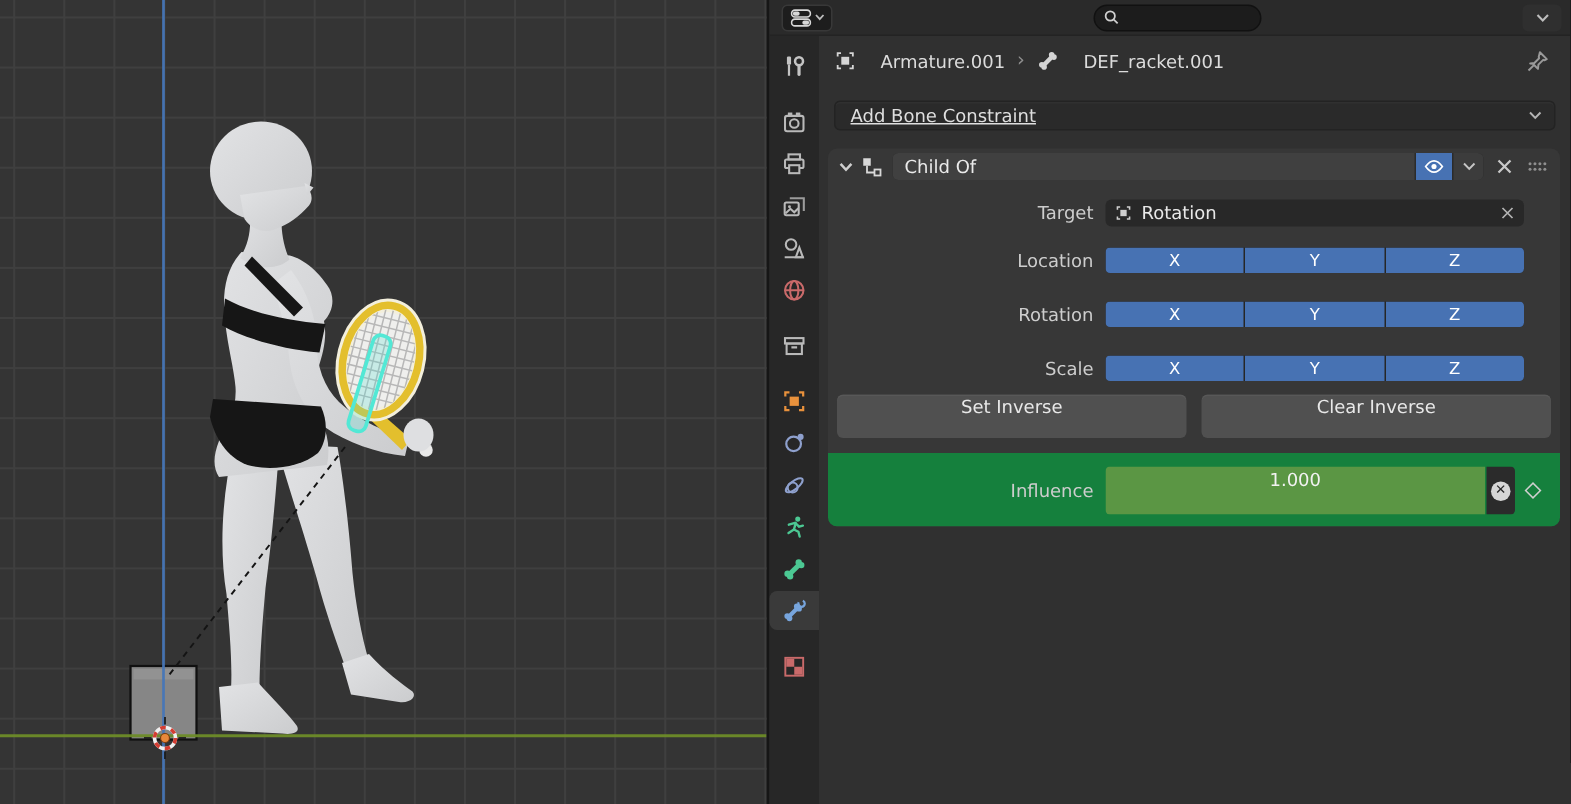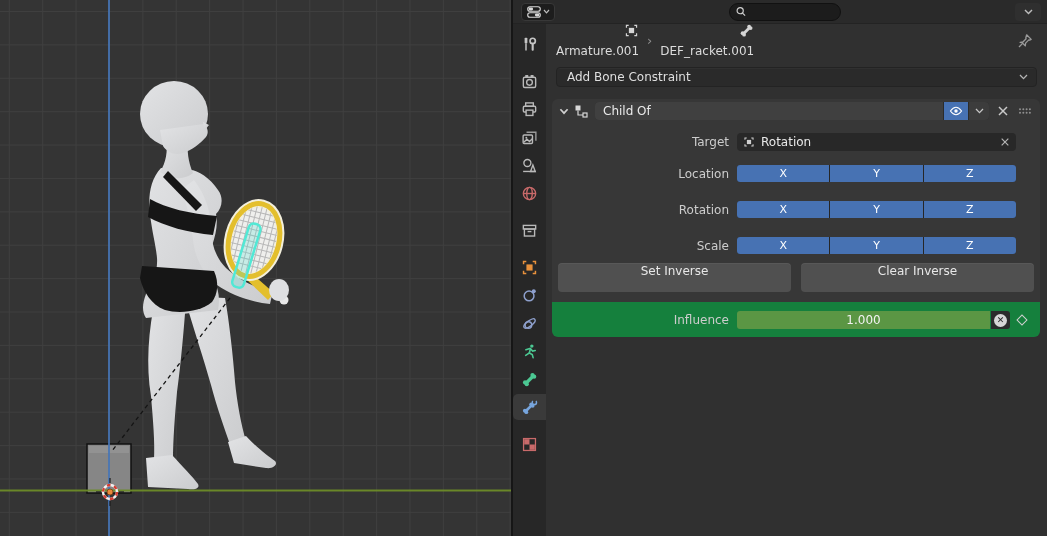--- a/index.html
+++ b/index.html
@@ -31,31 +31,31 @@
   .props-body { flex:1; display:flex; min-height:0; }
   .tabstrip { width:33px; background:#272727; padding-top:7px; display:flex; flex-direction:column; align-items:stretch; }
   .tab { height:26px; margin-bottom:2px; display:flex; align-items:center; justify-content:center; cursor:pointer; }
   .tab.gap { margin-top:9px; }
   .tab.active { background:#3a3a3a; border-radius:5px 0 0 5px; }
   .tab svg { width:17px; height:17px; }
 
   .content { flex:1; background:#303030; display:flex; flex-direction:column; min-width:0; }
 
   .breadcrumb-bar { height:33px; display:flex; align-items:center; padding:0 14px 0 10px; }
-  .bc-item { display:flex; align-items:flex-end; gap:6px;flex-direction:column; }
+  .bc-item { display:flex; align-items:flex-end; gap:16px; }
   .bc-sep { color:#8f8f8f; margin:0 8px; font-size:13px; }
   .bc-label { color:#dcdcdc; }
   .bc-spacer { flex:1; }
 
   .add-constraint {
     margin:10px 10px 0 10px; height:20px; background:#2a2a2a; border:1px solid #232323;
     border-radius:4px; display:flex; align-items:center; padding:0 8px 0 10px; cursor:pointer;
     box-shadow:inset 0 1px 0 rgba(255,255,255,0.03);
   }
-  .add-constraint .lbl { flex:1; color:#dfdfdf; }
+  .add-constraint .lbl { flex:1; color:#dfdfdf;text-decoration:underline; }
 
   .panel { margin:12px 7px 0 6px; background:#373737; border-radius:6px; overflow:hidden; }
   .panel-header { height:24px; display:flex; align-items:center; padding:0 8px 0 6px; }
   .exp-chevron { width:12px; height:12px; margin-right:2px; }
   .name-group { flex:1; display:flex; align-items:center; height:18px; margin-left:6px; background:#2b2b2b; border-radius:4px; overflow:hidden; gap:1px; }
   .name-field { flex:1; height:18px; background:#404040; color:#eaeaea; line-height:18px; padding-left:8px; }
   .eye-btn { width:24px; height:18px; background:#4772b3; display:flex; align-items:center; justify-content:center; cursor:pointer; }
   .hdr-chev-btn { width:20px; height:18px; background:#3c3c3c; display:flex; align-items:center; justify-content:center; cursor:pointer; }
   .close-x { margin-left:8px; cursor:pointer; display:flex; }
   .grip { margin-left:9px; display:flex; cursor:grab; }
@@ -67,21 +67,21 @@
   .field .f-x { margin-left:auto; display:flex; cursor:pointer; }
 
   .xyz { flex:1; display:flex; gap:1px; background:#262626; border-radius:3px; overflow:hidden; height:17px; }
   .xyz .ax { flex:1; background:#4772b3; color:#fff; font-size:11px; text-align:center; line-height:17px; cursor:pointer; }
 
   .btn-row { display:flex; gap:10px; padding:0 6px; }
   .gray-btn { flex:1; height:29px; background:#505050; border-radius:4px; color:#e8e8e8; text-align:center; line-height:17px; cursor:pointer; box-shadow:inset 0 1px 0 rgba(255,255,255,0.05); }
 
   .subpanel { margin-top:10px; background:#15803d; padding:9px 6px 8px 6px; }
   .influence-row { display:flex; align-items:center; }
-  .slider-group { flex:1; display:flex; gap:1px; height:18px; border-radius:3px; overflow:hidden; }
+  .slider-group { flex:1; display:flex; gap:1px; height:32px; border-radius:3px; overflow:hidden; }
   .slider-green { flex:1; background:#5b9644; color:#f2f2f2; text-align:center; line-height:18px; cursor:ew-resize; }
   .slider-xbtn { width:19px; background:#2b2b2b; display:flex; align-items:center; justify-content:center; cursor:pointer; }
   .circle-x { width:13px; height:13px; background:#d6d6d6; border-radius:50%; color:#262626; font-size:9px; font-weight:bold; text-align:center; line-height:13px; }
   .decorator { width:24px; display:flex; align-items:center; justify-content:center; }
   .diamond { width:8px; height:8px; border:1.5px solid #cfcfcf; transform:rotate(45deg); display:block; cursor:pointer; }
 
   .mt10{margin-top:10px}.mt5{margin-top:5px}.mt9{margin-top:9px}.mt7{margin-top:19px}
 </style>
 </head>
 <body>

